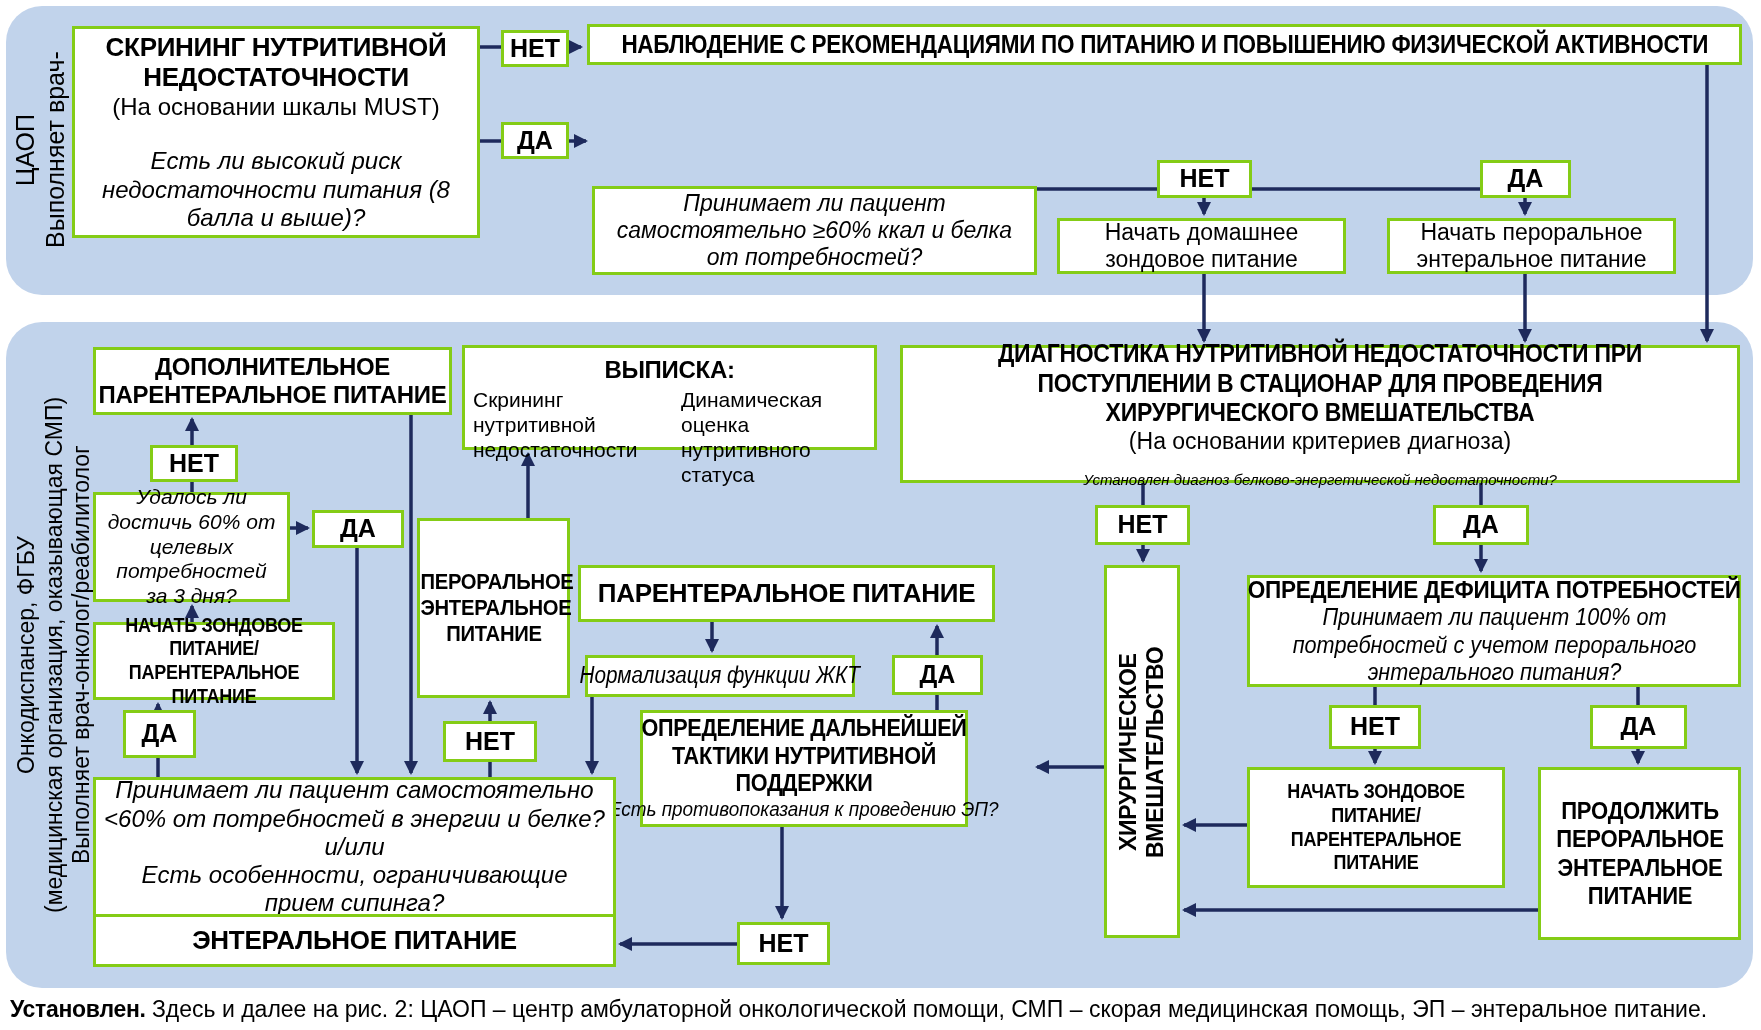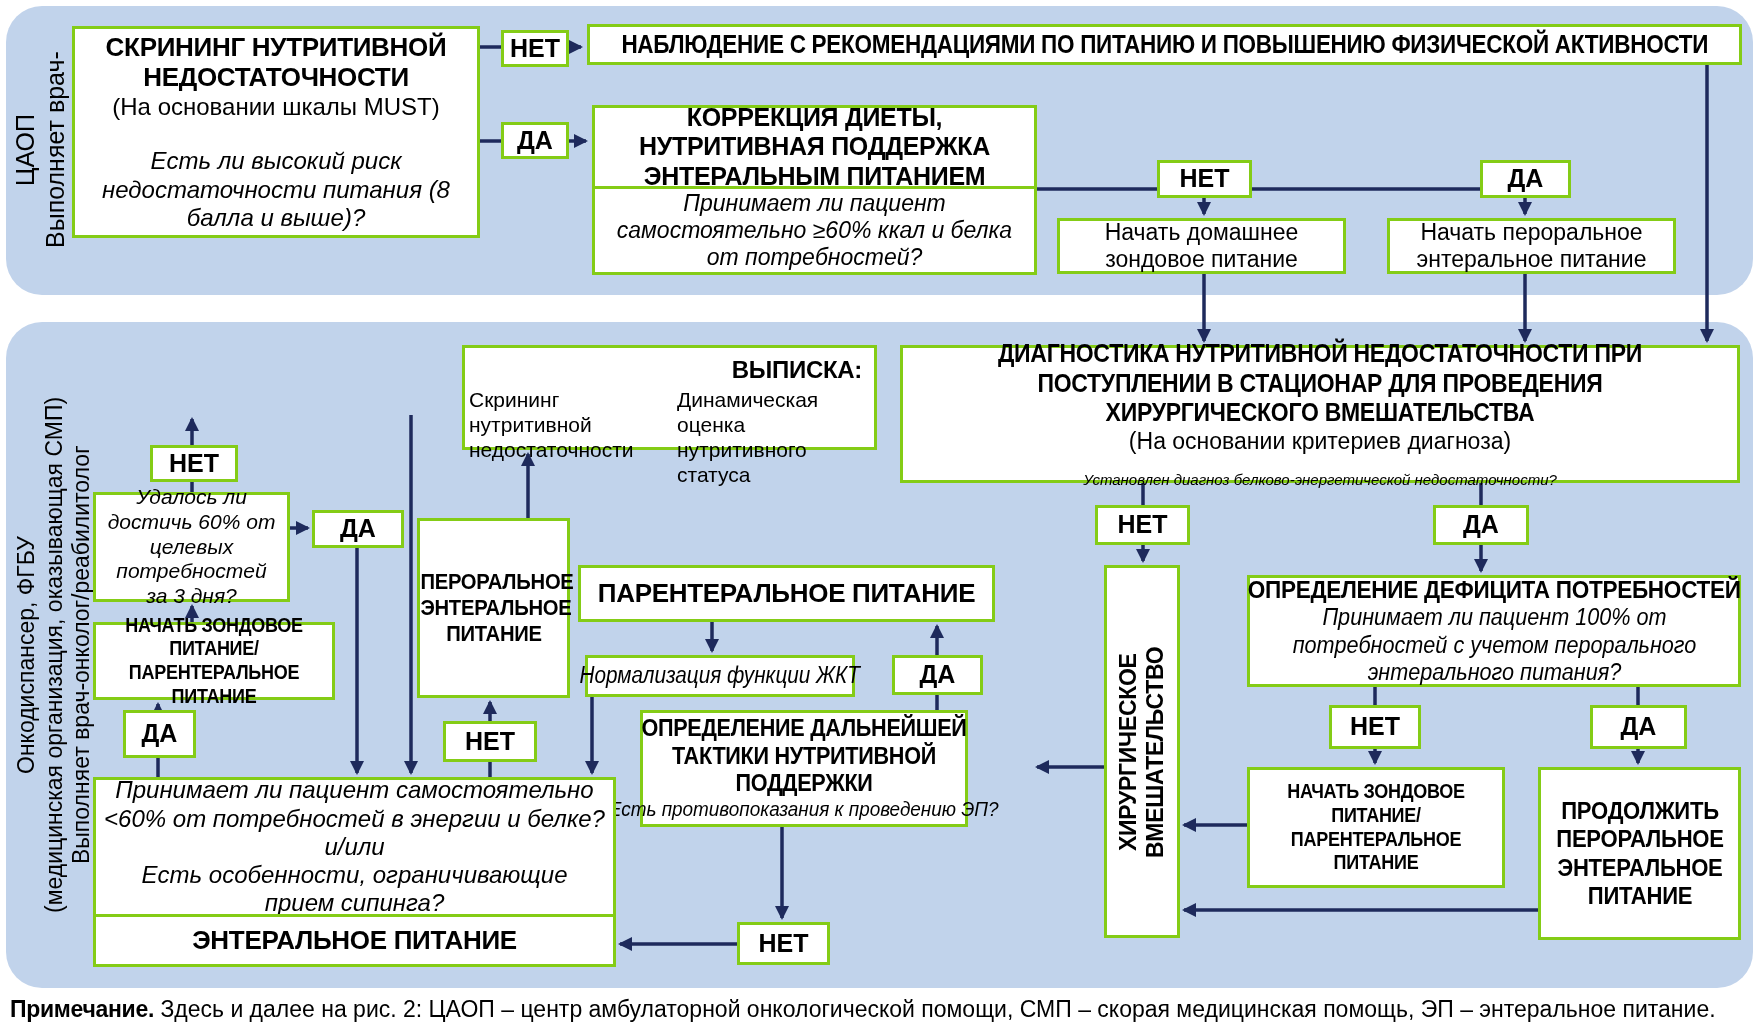--- a/index.html
+++ b/index.html
@@ -87,39 +87,39 @@
     <div class="i" style="font-size:24px; margin-top:26px;">Есть ли высокий риск недостаточности питания (8 балла и выше)?</div>
   </div>
 
   <div class="badge" style="left:501px; top:30px; width:68px; height:37px;">НЕТ</div>
   <div class="badge" style="left:501px; top:122px; width:68px; height:37px;">ДА</div>
 
   <div class="box" style="left:587px; top:24px; width:1155px; height:41px;">
     <div class="b cond" style="font-size:25px;">НАБЛЮДЕНИЕ С РЕКОМЕНДАЦИЯМИ ПО ПИТАНИЮ И ПОВЫШЕНИЮ ФИЗИЧЕСКОЙ АКТИВНОСТИ</div>
   </div>
 
-  <div class="box" style="left:592px; top:105px; width:445px; height:84px; padding:2px 8px;">
-    <div class="b" style="font-size:25px;">КОРРЕКЦИЯ ДИЕТЫ, НУТРИТИВНАЯ ПОДДЕРЖКА ЭНТЕРАЛЬНЫМ ПИТАНИЕМ</div>
-  </div>
   <div class="box" style="left:592px; top:186px; width:445px; height:89px; padding:2px 8px;">
     <div class="i" style="font-size:23px;">Принимает ли пациент самостоятельно ≥60% ккал и белка от потребностей?</div>
   </div>
 
   <div class="badge" style="left:1157px; top:160px; width:95px; height:38px;">НЕТ</div>
   <div class="badge" style="left:1480px; top:160px; width:91px; height:38px;">ДА</div>
 
   <div class="box" style="left:1057px; top:218px; width:289px; height:56px;">
     <div class="sm">Начать домашнее зондовое питание</div>
   </div>
   <div class="box" style="left:1387px; top:218px; width:289px; height:56px;">
     <div class="sm">Начать пероральное энтеральное питание</div>
   </div>
 
-
-  <div class="box" style="left:462px; top:345px; width:415px; height:105px; align-items:flex-end; justify-content:flex-start; padding:8px 12px; text-align:left;">
+  <div class="box" style="left:93px; top:347px; width:359px; height:68px;">
+    <div class="b" style="font-size:24px;">ДОПОЛНИТЕЛЬНОЕ ПАРЕНТЕРАЛЬНОЕ ПИТАНИЕ</div>
+  </div>
+
+  <div class="box" style="left:462px; top:345px; width:415px; height:105px; align-items:center; justify-content:flex-start; padding:8px 12px; text-align:left;">
     <div class="b" style="font-size:24px;">ВЫПИСКА:</div>
     <div style="display:flex; gap:18px; margin-top:4px;">
       <div style="font-size:21px; width:190px;">Скрининг нутритивной недостаточности</div>
       <div style="font-size:21px; width:185px;">Динамическая оценка нутритивного статуса</div>
     </div>
   </div>
 
   <div class="box" style="left:900px; top:345px; width:840px; height:138px; padding:4px 10px;">
     <div class="b" style="font-size:25px; transform:scaleX(0.92); max-width:880px;">ДИАГНОСТИКА НУТРИТИВНОЙ НЕДОСТАТОЧНОСТИ ПРИ ПОСТУПЛЕНИИ В СТАЦИОНАР ДЛЯ ПРОВЕДЕНИЯ ХИРУРГИЧЕСКОГО ВМЕШАТЕЛЬСТВА</div>
     <div style="font-size:23px;">(На основании критериев диагноза)</div>
@@ -185,16 +185,16 @@
   <div class="badge" style="left:1590px; top:705px; width:97px; height:44px;">ДА</div>
 
   <div class="box" style="left:1247px; top:767px; width:258px; height:121px;">
     <div class="b cond" style="font-size:20px; white-space:normal; width:262px;">НАЧАТЬ ЗОНДОВОЕ ПИТАНИЕ/ ПАРЕНТЕРАЛЬНОЕ ПИТАНИЕ</div>
   </div>
   <div class="box" style="left:1538px; top:767px; width:203px; height:173px;">
     <div class="b" style="font-size:24px; transform:scaleX(0.92); width:210px;">ПРОДОЛЖИТЬ ПЕРОРАЛЬНОЕ ЭНТЕРАЛЬНОЕ ПИТАНИЕ</div>
   </div>
 
   <div class="note" style="left:10px; top:996px; width:1745px;">
-    <span class="b">Примечание.</span><span> Здесь и далее на рис. 2: ЦАОП – центр амбулаторной онкологической помощи, СМП – скорая медицинская помощь, ЭП – энтеральное питание.</span>
+    <span class="b">Установлен.</span><span> Здесь и далее на рис. 2: ЦАОП – центр амбулаторной онкологической помощи, СМП – скорая медицинская помощь, ЭП – энтеральное питание.</span>
   </div>
 
 </div>
 
 </body></html>

